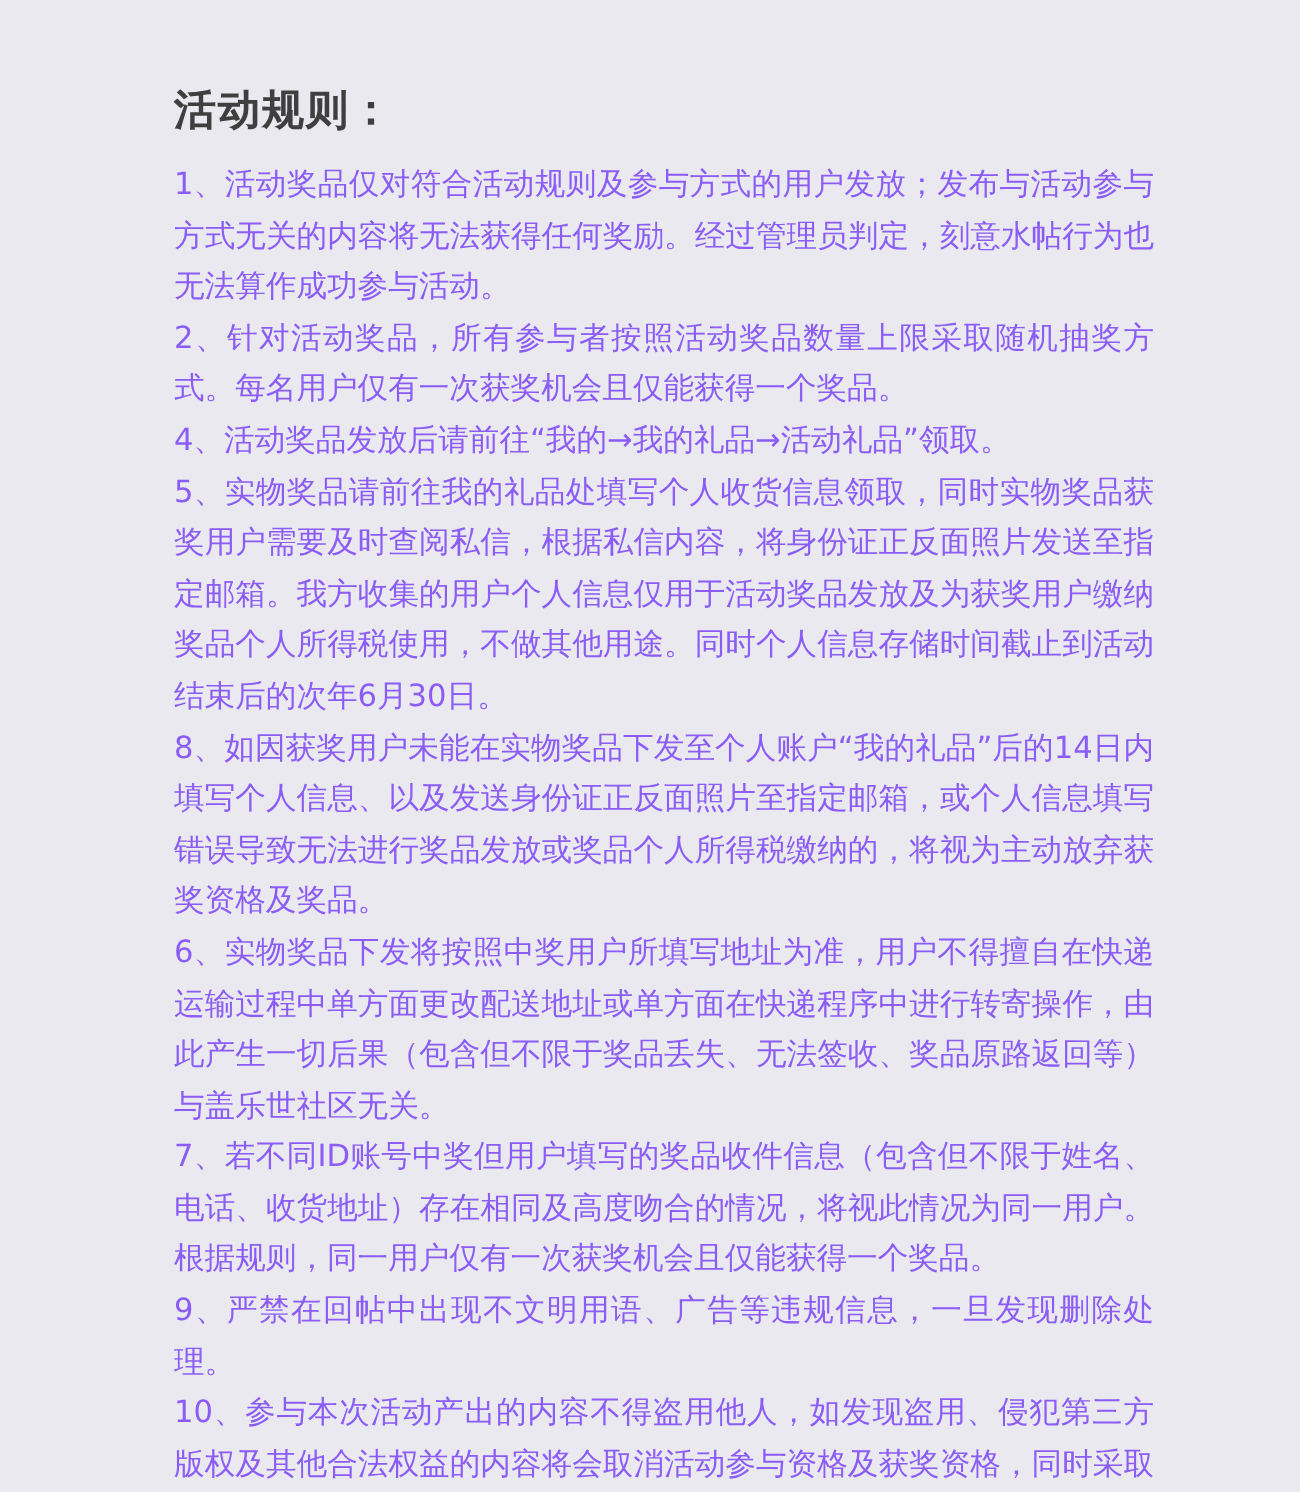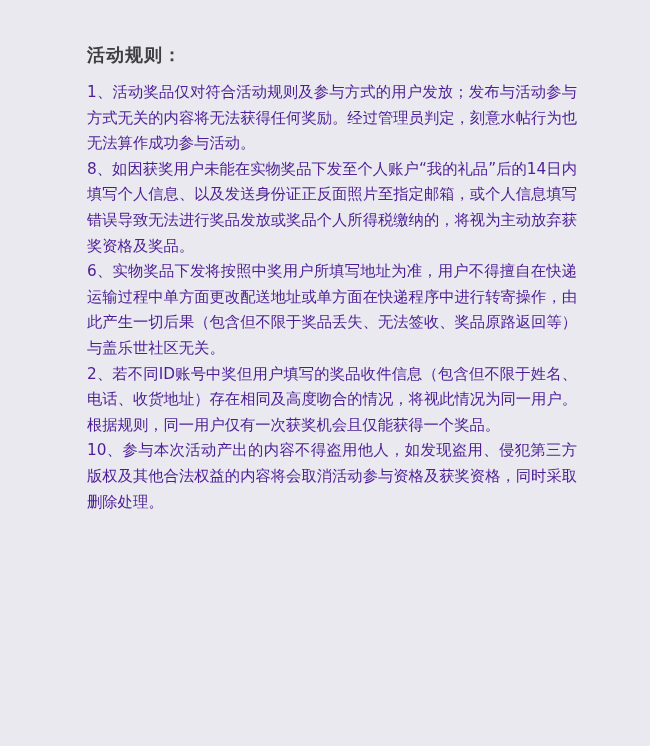--- a/index.html
+++ b/index.html
@@ -14,45 +14,49 @@
       font-family: "DejaVu Sans", "Liberation Sans", sans-serif;
       color: #4a4a4a;
     }
     .container {
       position: absolute;
       left: 87px;
       top: 40px;
       width: 490px;
     }
     .title {
-      font-size: 18px;
+      font-size: 21px;
       font-weight: bold;
       color: #3f3f3f;
       line-height: 30px;
       margin: 0 0 10px 0;
       letter-spacing: 1px;
     }
     .rules {
       margin: 0;
       padding: 0;
       list-style: none;
     }
     .rule {
       font-size: 15.3px;
       line-height: 25.6px;
-      color: #4c1d95;
+      color: #8b5cf6;
       text-align: justify;
       word-break: break-all;
     }
   </style>
 </head>
 <body>
 
 <div class="container">
   <h2 class="title">活动规则：</h2>
   <ul class="rules">
     <li class="rule">1、活动奖品仅对符合活动规则及参与方式的用户发放；发布与活动参与方式无关的内容将无法获得任何奖励。经过管理员判定，刻意水帖行为也无法算作成功参与活动。</li>
+    <li class="rule">2、针对活动奖品，所有参与者按照活动奖品数量上限采取随机抽奖方式。每名用户仅有一次获奖机会且仅能获得一个奖品。</li>
+    <li class="rule">4、活动奖品发放后请前往“我的→我的礼品→活动礼品”领取。</li>
+    <li class="rule">5、实物奖品请前往我的礼品处填写个人收货信息领取，同时实物奖品获奖用户需要及时查阅私信，根据私信内容，将身份证正反面照片发送至指定邮箱。我方收集的用户个人信息仅用于活动奖品发放及为获奖用户缴纳奖品个人所得税使用，不做其他用途。同时个人信息存储时间截止到活动结束后的次年6月30日。</li>
     <li class="rule">8、如因获奖用户未能在实物奖品下发至个人账户“我的礼品”后的14日内填写个人信息、以及发送身份证正反面照片至指定邮箱，或个人信息填写错误导致无法进行奖品发放或奖品个人所得税缴纳的，将视为主动放弃获奖资格及奖品。</li>
     <li class="rule">6、实物奖品下发将按照中奖用户所填写地址为准，用户不得擅自在快递运输过程中单方面更改配送地址或单方面在快递程序中进行转寄操作，由此产生一切后果（包含但不限于奖品丢失、无法签收、奖品原路返回等）与盖乐世社区无关。</li>
-    <li class="rule">2、若不同ID账号中奖但用户填写的奖品收件信息（包含但不限于姓名、电话、收货地址）存在相同及高度吻合的情况，将视此情况为同一用户。根据规则，同一用户仅有一次获奖机会且仅能获得一个奖品。</li>
+    <li class="rule">7、若不同ID账号中奖但用户填写的奖品收件信息（包含但不限于姓名、电话、收货地址）存在相同及高度吻合的情况，将视此情况为同一用户。根据规则，同一用户仅有一次获奖机会且仅能获得一个奖品。</li>
+    <li class="rule">9、严禁在回帖中出现不文明用语、广告等违规信息，一旦发现删除处理。</li>
     <li class="rule">10、参与本次活动产出的内容不得盗用他人，如发现盗用、侵犯第三方版权及其他合法权益的内容将会取消活动参与资格及获奖资格，同时采取删除处理。</li>
   </ul>
 </div>
 
 </body></html>

